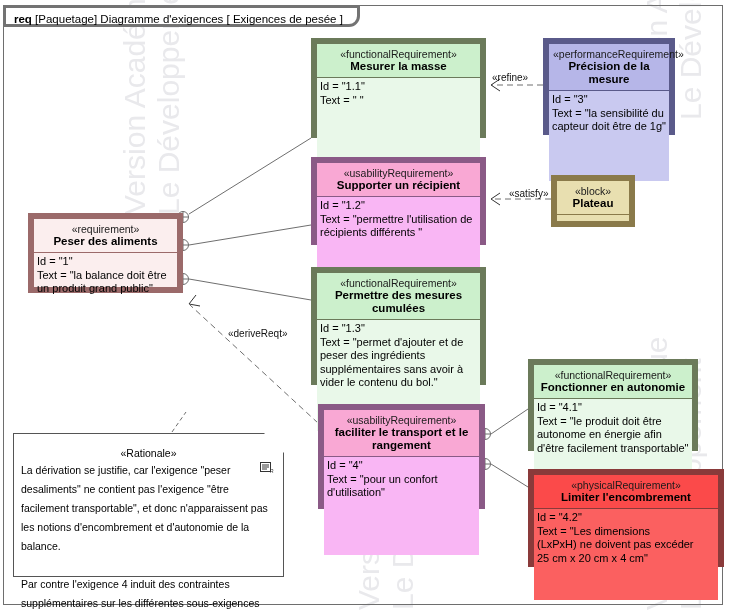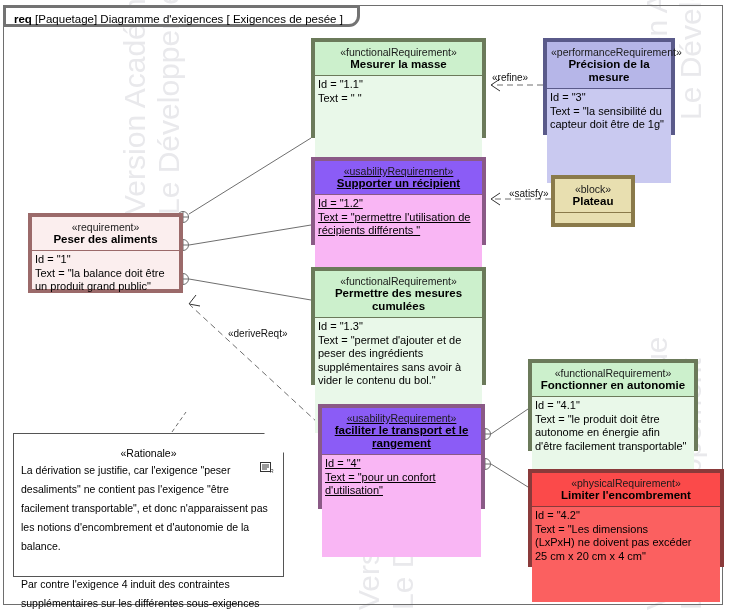--- a/index.html
+++ b/index.html
@@ -14,33 +14,33 @@
   .frame-title b{font-weight:bold;}
 
   
   .wm{position:absolute;color:#e9e9ec;font-size:30px;white-space:nowrap;
       transform:rotate(-90deg);transform-origin:0 0;letter-spacing:0px;z-index:0;
       font-family:"Liberation Sans",sans-serif;}
 
   svg.links{position:absolute;left:0;top:0;width:729px;height:613px;z-index:2;overflow:visible;}
 
   
-  .node{position:absolute;box-sizing:border-box;z-index:3;border:4px solid #737373;}
+  .node{position:absolute;box-sizing:border-box;z-index:3;border:6px solid #737373;}
   .node .hdr{text-align:center;padding:4px 4px 4px 4px;}
   .node .stereo{font-size:10.5px;line-height:12px;color:#1a1a1a;}
   .node .nm{font-size:11.5px;font-weight:bold;line-height:13px;color:#000;}
   .node .sep{border-top:1px solid #7a4a4a;}
   .node .body{font-size:11px;line-height:13.5px;padding:2px 3px 3px 3px;color:#000;}
 
   .n-req{background:#fbeeee;border-color:#9b6a6a;}
   .n-req .sep{border-top-color:#9b6a6a;}
   .n-func{background:#ccf0cc;border-color:#6b7a5a;}
   .n-func .sep{border-top-color:#6b7a5a;}
   .n-func .body-bg{background:#e9f8e9;}
-  .n-use{background:#8b5cf6;border-color:#8a5a86;text-decoration:underline;}
+  .n-use{background:#f9a8d4;border-color:#8a5a86;}
   .n-use .sep{border-top-color:#8a5a86;}
   .n-use .body-bg{background:#f9b6f4;}
   .n-perf{background:#b6b6e8;border-color:#5a5a8a;}
   .n-perf .sep{border-top-color:#5a5a8a;}
   .n-perf .body-bg{background:#c9c9f0;}
   .n-phys{background:#fb4a4a;border-color:#8a3a3a;}
   .n-phys .sep{border-top-color:#8a3a3a;}
   .n-phys .body-bg{background:#fb6060;}
   .n-block{background:#e8dfb0;border-color:#8a7a4a;}
   .n-block .sep{border-top-color:#8a7a4a;}

